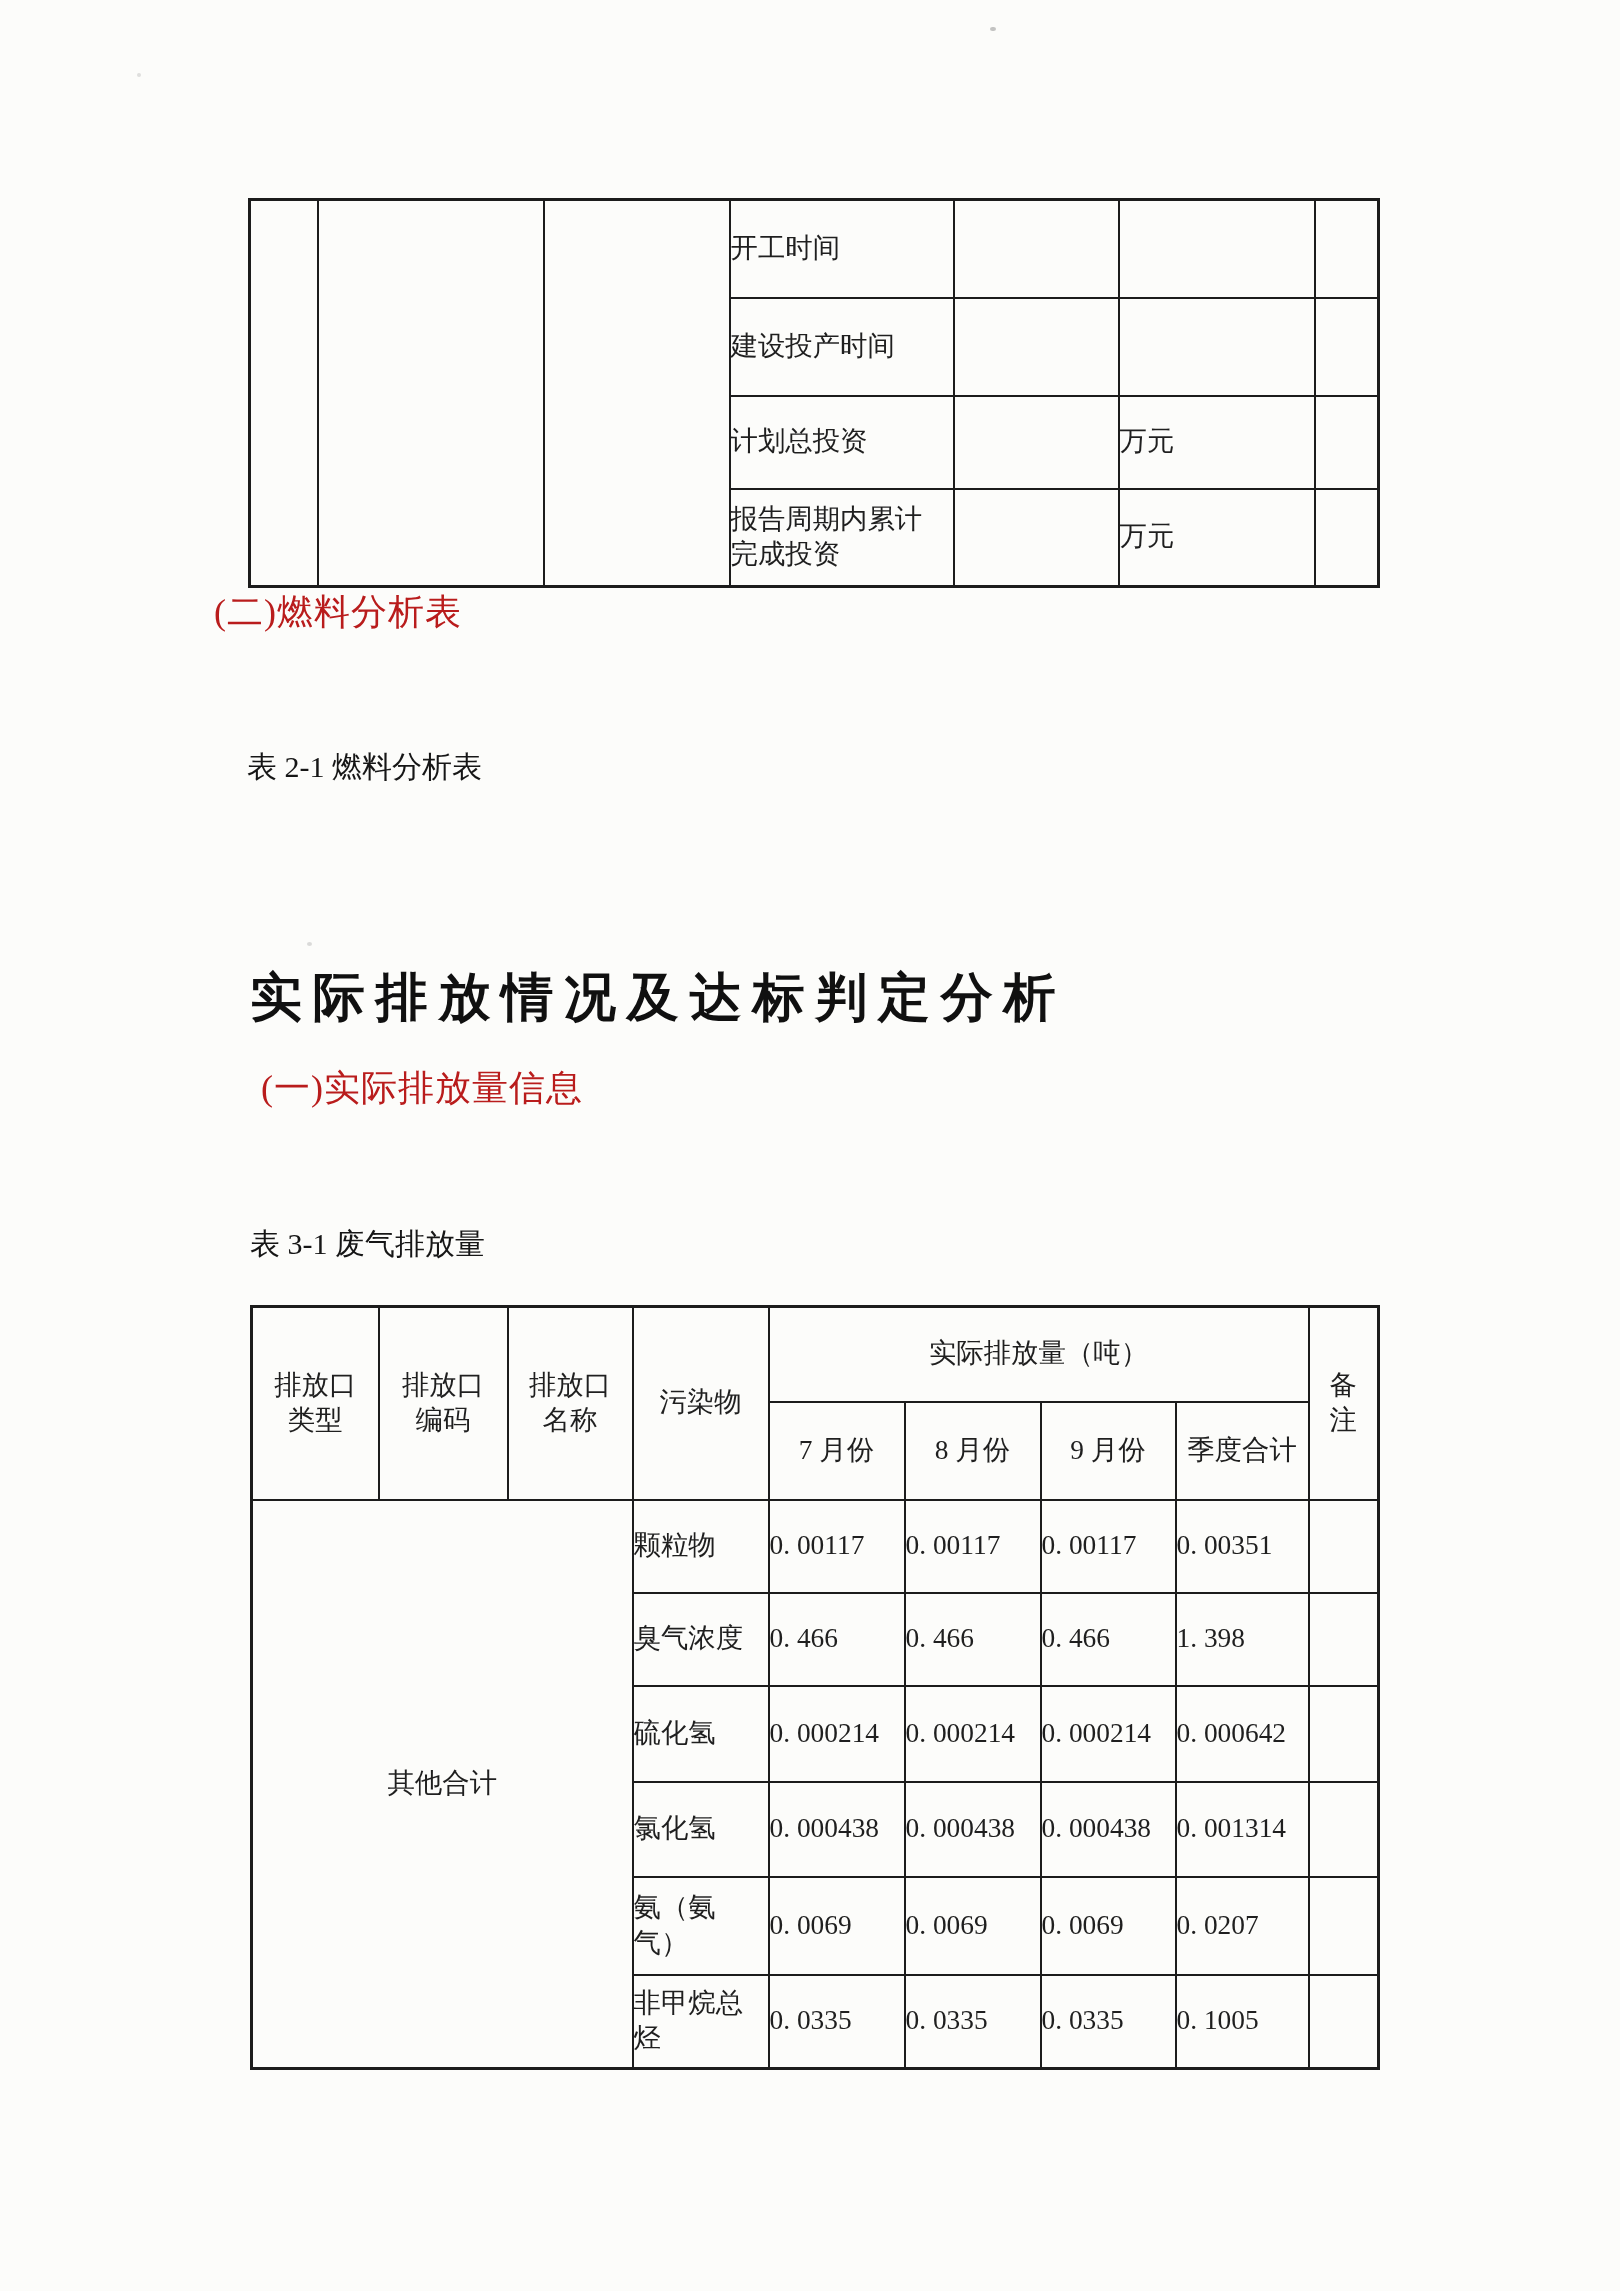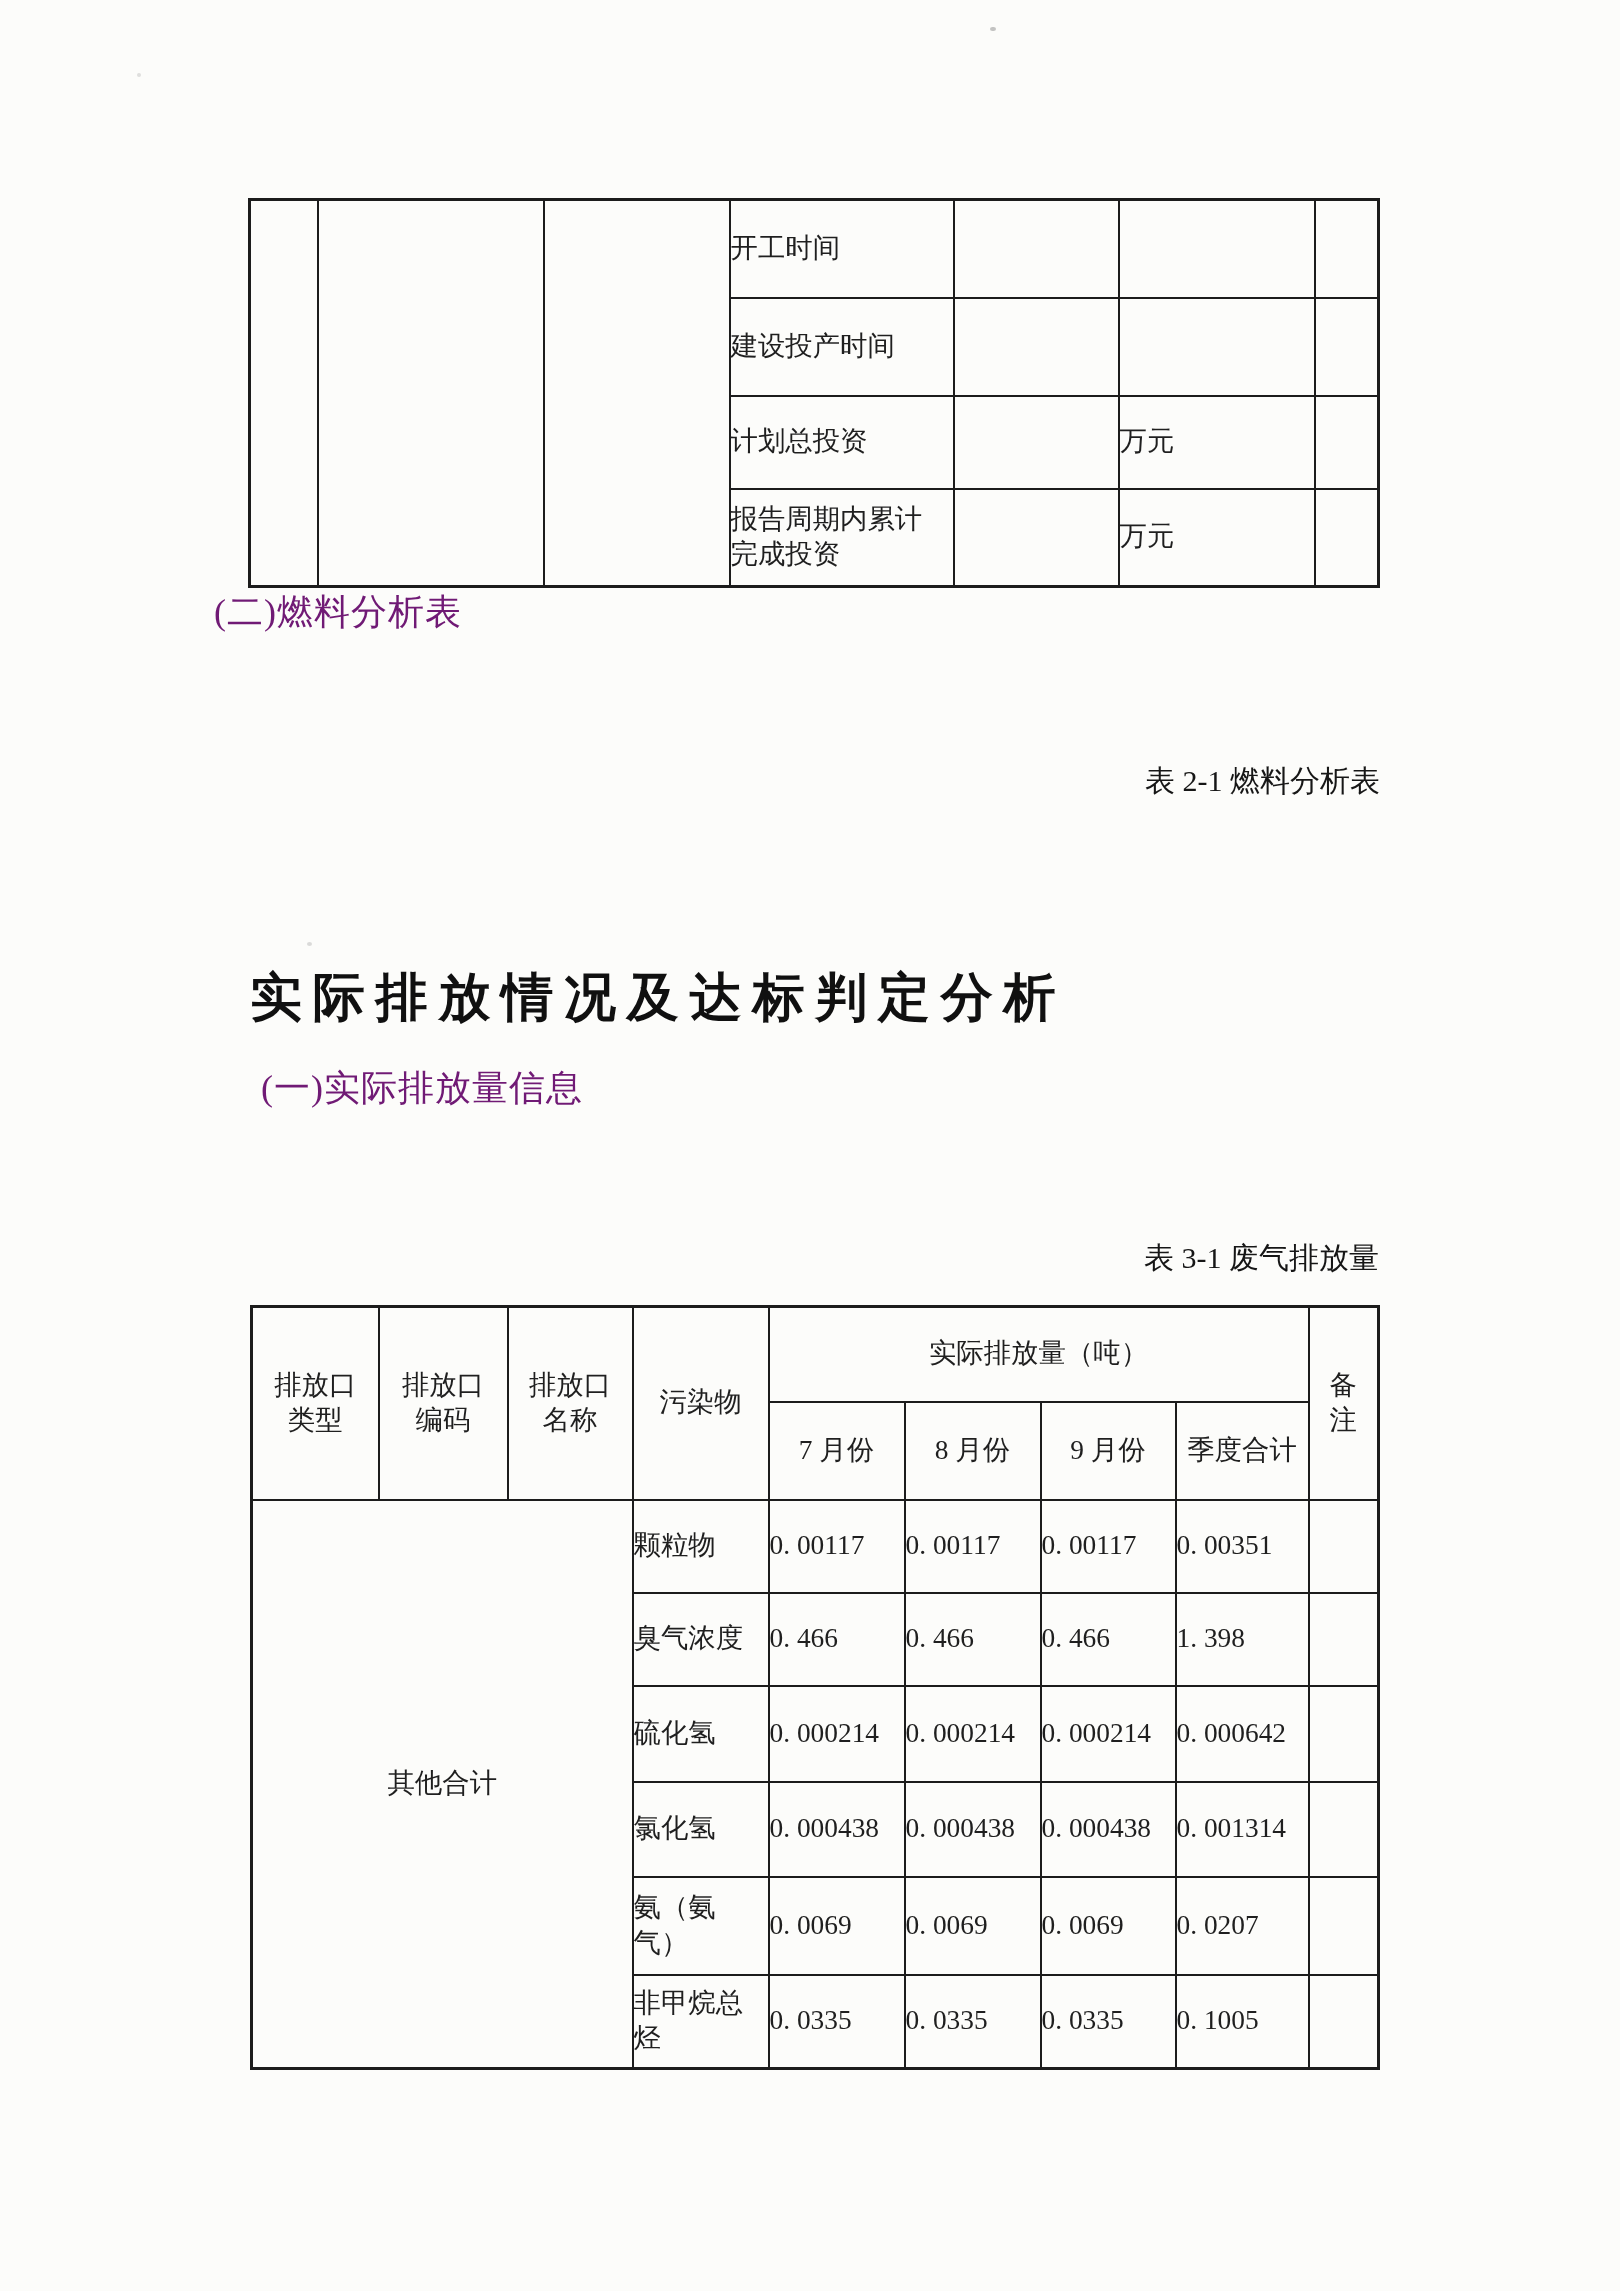--- a/index.html
+++ b/index.html
@@ -33,39 +33,38 @@
     overflow:hidden;
   }
   table.rpt{border:3.9px solid #1c1c1c;}
   .cell-left{text-align:left;padding-left:12.7px;padding-right:5.9px;}
   .cell-center{text-align:center;}
   .pre{white-space:pre-line;}
   
   .h-sub{
     position:absolute;
     font-size:36px;
-    color:#701a75;
+    color:#b91c1c;
     letter-spacing:1px;
     white-space:nowrap;
   }
   .h-main{
     position:absolute;
     font-size:52px;
     font-weight:bold;
     color:#101010;
     letter-spacing:10.8px;
     white-space:nowrap;
   }
   .caption{
     position:absolute;
     font-size:30px;
     color:#161616;
-    text-align:right;
+    text-align:left;
     white-space:nowrap;
-    margin-top:14px;
   }
   
   .speck{position:absolute;background:rgba(90,90,90,.35);border-radius:50%;}
 </style>
 </head>
 <body>
 
 <div class="page">
 
   <div class="speck" style="left:990px;top:26.5px;width:5.9px;height:4.9px;"></div>

